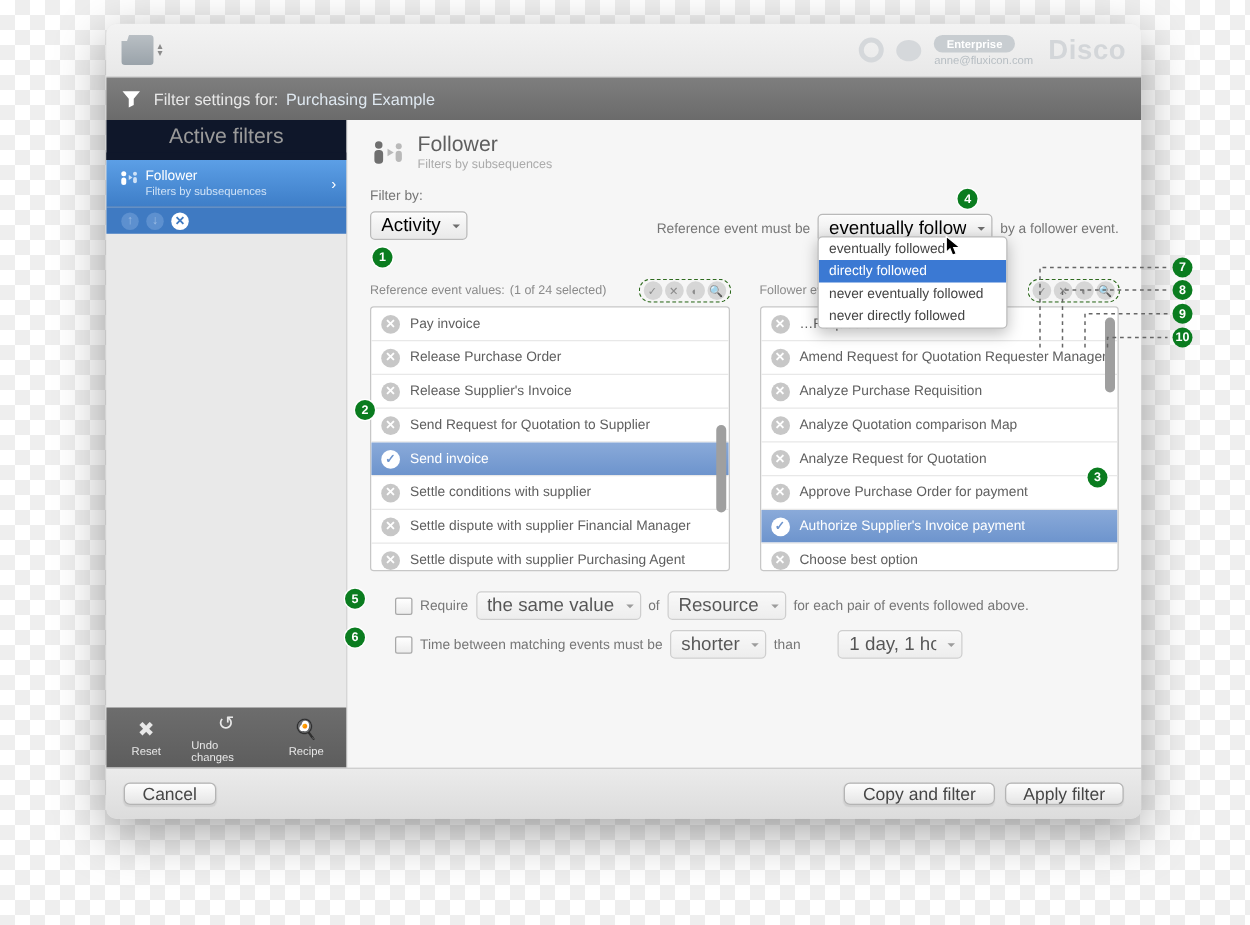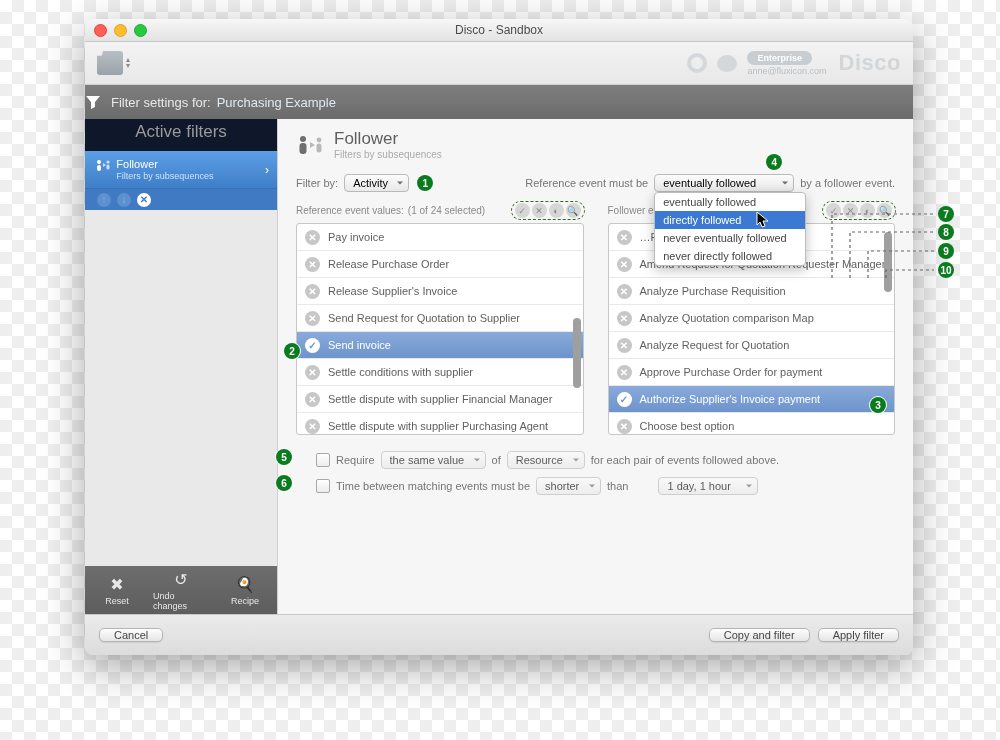--- a/index.html
+++ b/index.html
@@ -21,21 +21,21 @@
 .folderdd{font-size:8px;color:#8b8b8b;margin-left:3px;line-height:6px;}
 .spacer{flex:1;}
 .ring{width:20px;height:20px;border-radius:50%;border:4px solid #d5d8db;box-sizing:border-box;margin-right:10px;}
 .bubble{width:20px;height:17px;border-radius:50%;background:#d5d8db;margin-right:10px;position:relative;}
 .bubble::after{content:"";position:absolute;bottom:-3px;left:4px;border:4px solid transparent;border-top-color:#d5d8db;}
 .pill{background:#c8cdd1;border-radius:9px;padding:2px 10px;font-size:9px;color:#fff;margin-right:4px;font-weight:bold;}
 .userstack{display:flex;flex-direction:column;align-items:flex-start;margin-right:12px;}
 .userstack .email{font-size:9px;color:#b7bec3;margin-top:1px;}
 .brand{font-size:22px;font-weight:600;color:#d3d6d9;letter-spacing:.5px;}
 
-.filterbar{height:34px;background:linear-gradient(#7e7e7e,#6b6b6b);color:#fff;display:flex;align-items:center;padding:0 0;}
+.filterbar{height:34px;background:linear-gradient(#7e7e7e,#6b6b6b);color:#fff;display:flex;align-items:center;padding:0 12px;}
 .funnel{width:16px;height:16px;margin-right:10px;position:relative;}
 .funnel svg{width:16px;height:16px;}
 .fb-label{font-size:13px;color:#e8e8e8;margin-right:6px;}
 .fb-name{font-size:13px;color:#dfe8f0;}
 
 .body{flex:1;display:flex;}
 .sidebar{width:192px;background:#e9e9e9;border-right:1px solid #cfcfcf;display:flex;flex-direction:column;}
 .sb-head{height:26px;text-align:center;font-size:17px;color:#9a9a9a;display:flex;align-items:center;justify-content:center;border-bottom:6px solid #0f172a;background:#0f172a;}
 .sb-item{background:linear-gradient(#5c9fe6,#3e7ec8);color:#fff;padding:7px 10px 6px;position:relative;border-bottom:1px solid #3670b6;}
 .sb-item .chev{position:absolute;right:8px;top:50%;transform:translateY(-50%);color:#fff;font-size:12px;}
@@ -52,21 +52,21 @@
 .sb-foot{margin-top:auto;height:48px;background:linear-gradient(#6d6d6d,#5d5d5d);display:flex;align-items:center;justify-content:space-around;color:#e8e8e8;}
 .sb-fbtn{display:flex;flex-direction:column;align-items:center;font-size:9px;gap:2px;width:56px;}
 .sb-fbtn .gl{font-size:16px;}
 
 .main{flex:1;display:flex;flex-direction:column;background:#f6f6f6;}
 .pane-top{padding:10px 18px 0 18px;}
 .pane-head{display:flex;align-items:center;gap:10px;}
 .pane-head .big{font-size:17px;color:#5f5f5f;}
 .pane-head .sub{font-size:10px;color:#ababab;}
 .pane-head svg.picon{width:28px;height:24px;}
-.select{appearance:none;background:linear-gradient(#fbfbfb,#e9e9e9);border:1px solid #b9b9b9;border-radius:4px;padding:2px 20px 2px 8px;font-size:11px;position:relative;box-shadow:0 1px 0 rgba(255,255,255,.6) inset;}
+.select{appearance:none;background:linear-gradient(#fbfbfb,#e9e9e9);border:1px solid #b9b9b9;border-radius:4px;padding:2px 20px 2px 8px;font-size:15px;position:relative;box-shadow:0 1px 0 rgba(255,255,255,.6) inset;}
 .selwrap{position:relative;display:inline-block;}
 .selwrap::after{content:"";position:absolute;right:6px;top:50%;transform:translateY(-50%);border:3px solid transparent;border-top-color:#6d6d6d;border-bottom:none;box-shadow:0 -5px 0 -2px #6d6d6d;}
 .annot{position:absolute;width:16px;height:16px;border-radius:50%;background:#0a7c1f;color:#fff;font-size:10px;font-weight:bold;display:flex;align-items:center;justify-content:center;z-index:50;box-shadow:0 0 0 1px #fff;}
 
 .row2{display:flex;align-items:center;justify-content:space-between;font-size:11px;color:#767676;margin-top:14px;}
 .row2 .rside{display:flex;align-items:center;gap:6px;}
 .dropdown{position:absolute;width:150px;background:#fff;border:1px solid #bcbcbc;border-radius:4px;box-shadow:0 4px 12px rgba(0,0,0,.25);z-index:40;font-size:11px;overflow:hidden;}
 .dropdown .opt{padding:3px 8px;color:#444;}
 .dropdown .opt.sel{background:#3b79d3;color:#fff;}
 
@@ -83,21 +83,21 @@
 .li{height:26px;display:flex;align-items:center;padding:0 8px;border-bottom:1px solid #e8e8e8;font-size:11px;color:#5f5f5f;gap:8px;white-space:nowrap;overflow:hidden;text-overflow:ellipsis;}
 .li .lic{width:15px;height:15px;min-width:15px;border-radius:50%;background:#c7c7c7;color:#fff;display:flex;align-items:center;justify-content:center;font-size:10px;font-weight:bold;}
 .li.sel{background:linear-gradient(#8aaad9,#6d94cd);color:#fff;}
 .li.sel .lic{background:#fff;color:#6d94cd;}
 
 .optrow{display:flex;align-items:center;gap:6px;padding:4px 18px;font-size:11px;color:#767676;}
 .optrow .cb{width:12px;height:12px;border:1px solid #a8a8a8;border-radius:2px;background:linear-gradient(#fff,#ececec);}
 .mutedsel{opacity:.65;}
 
 .buttonbar{height:40px;background:linear-gradient(#ebebeb,#dcdcdc);display:flex;align-items:center;padding:0 14px;border-top:1px solid #c8c8c8;}
-.btn{background:linear-gradient(#fdfdfd,#e5e5e5);border:1px solid #b4b4b4;border-radius:5px;padding:0 14px;font-size:11px;color:#464646;box-shadow:0 1px 1px rgba(0,0,0,.08);}
+.btn{background:linear-gradient(#fdfdfd,#e5e5e5);border:1px solid #b4b4b4;border-radius:5px;padding:0 14px;font-size:14px;color:#464646;box-shadow:0 1px 1px rgba(0,0,0,.08);}
 .ext-lbl{position:absolute;width:16px;height:16px;border-radius:50%;background:#0a7c1f;color:#fff;font-size:10px;font-weight:bold;display:flex;align-items:center;justify-content:center;z-index:90;}
 svg.dash{position:absolute;z-index:70;}
 svg.dash line,svg.dash path{stroke:#666;stroke-width:1.2;stroke-dasharray:3 3;fill:none;}
 .cursor{position:absolute;z-index:60;width:14px;height:18px;}
 </style>
 </head>
 <body>
 
 <div class="backdrop"></div>
 
@@ -107,28 +107,20 @@
 <div class="ext-lbl" style="left:938px;top:262px;">10</div>
 <svg class="dash" style="left:830px;top:206px;width:110px;height:80px;">
   <path d="M2 72 L2 8 L104 8"></path>
   <path d="M20 72 L20 26 L104 26"></path>
   <path d="M38 72 L38 45 L104 45"></path>
   <path d="M56 72 L56 64 L104 64"></path>
 </svg>
 
 <div class="window">
 
-  <div class="titlebar">
-    <div class="traffic">
-      <div class="tl red"></div>
-      <div class="tl yel"></div>
-      <div class="tl grn"></div>
-    </div>
-    <div class="title">Disco - Sandbox</div>
-  </div>
 
   <div class="header">
     <div class="folder"></div>
     <div class="folderdd">▴<br>▾</div>
     <div class="spacer"></div>
     <div class="ring"></div>
     <div class="bubble"></div>
     <div class="userstack">
       <div class="pill">Enterprise</div>
       <div class="email">anne@fluxicon.com</div>
@@ -198,21 +190,21 @@
             <circle cx="23" cy="7" r="2.4" fill="#b9b9b9"></circle>
               <rect x="20.5" y="10.5" width="5" height="9" rx="2.5" fill="#b9b9b9"></rect>
           </svg>
           <div>
             <div class="big">Follower</div>
             <div class="sub">Filters by subsequences</div>
           </div>
         </div>
 
         <div class="row2">
-          <div style="display:flex;align-items:center;gap:6px;position:relative;">
+          <div style="display:flex;align-items:flex-start;gap:6px;position:relative;flex-direction:column;">
             <span class="lbl">Filter by:</span>
             <span class="selwrap"><select class="select"><option>Activity</option></select></span>
             <div class="annot" style="position:relative;left:2px;">1</div>
           </div>
           <div class="rside" style="position:relative;">
             <span>Reference event must be</span>
             <span class="selwrap" style="position:relative;">
               <div class="annot" style="left:112px;top:-20px;">4</div>
               <select class="select" style="width:140px;"><option>eventually followed</option></select>
               

